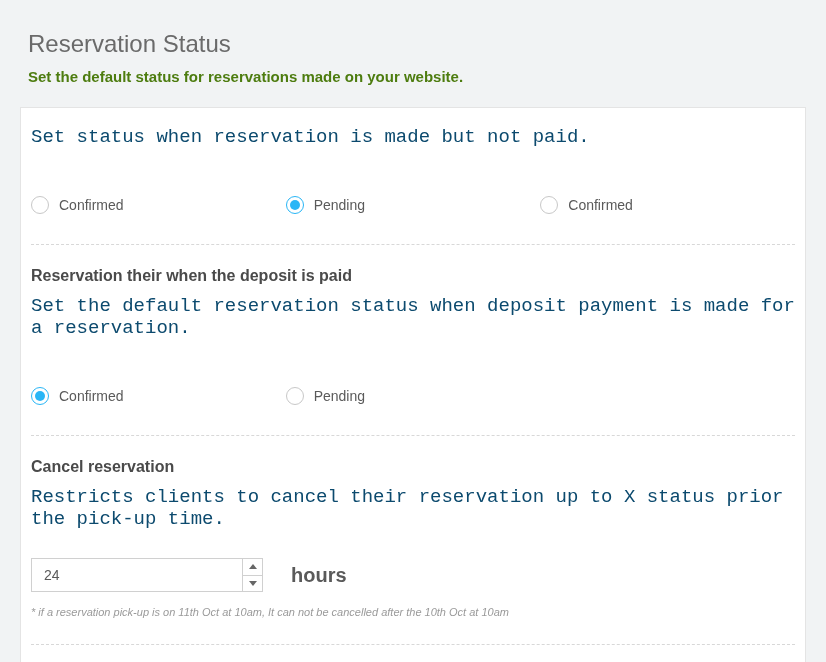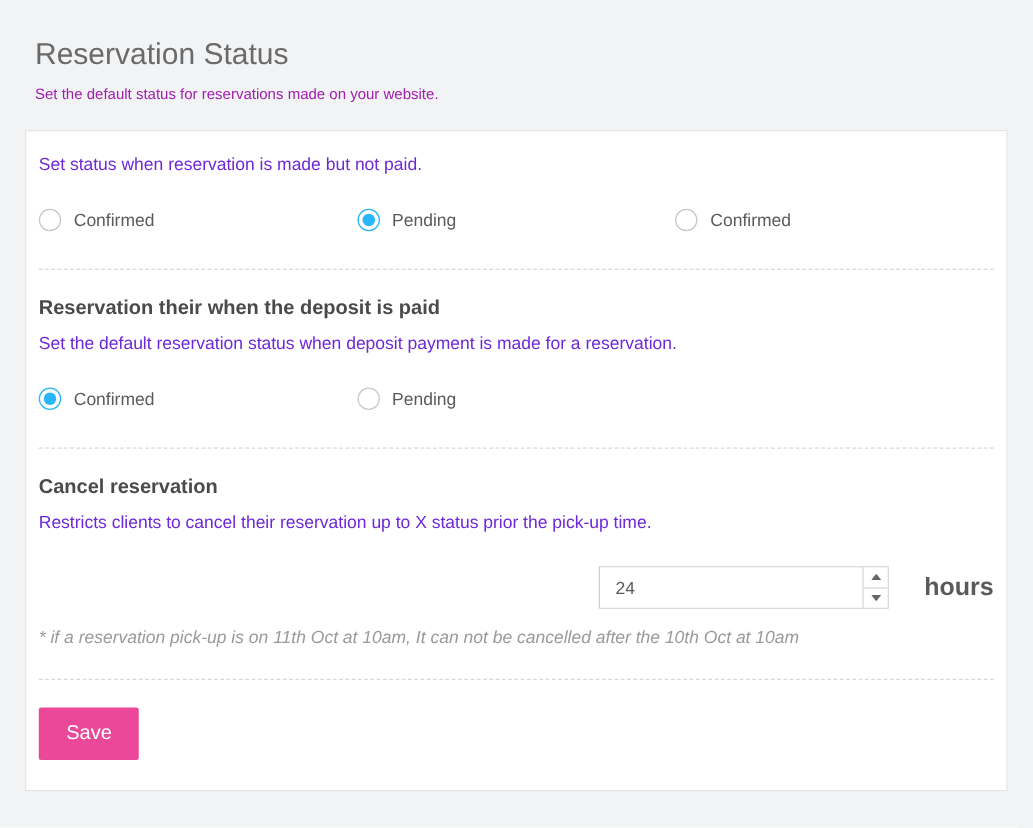--- a/index.html
+++ b/index.html
@@ -17,56 +17,58 @@
     .header-section {
       padding: 30px 28px 22px 28px;
     }
     .page-title {
       font-size: 24px;
       font-weight: 400;
       color: #6a6a6a;
       margin-bottom: 10px;
     }
     .page-subtitle {
-      font-size: 12px;
-      color: #a21caf;
-      font-weight: 400;
+      font-size: 15px;
+      color: #4d7c0f;
+      font-weight: 700;
     }
     .content-card {
       background: #ffffff;
       margin: 0 20px 20px 20px;
       padding: 18px 10px 24px 10px;
       border: 1px solid #e4e4e4;
     }
     .section {
       padding: 0 0 0 0;
     }
     .section-title {
       font-size: 16px;
       font-weight: 600;
       color: #4a4a4a;
       margin-bottom: 10px;
     }
     .section-desc {
-      font-size: 14px;
-      color: #6d28d9;
+      font-size: 19px;
+      color: #0c4a6e;
       margin-bottom: 28px;
+      font-family: Liberation Mono, monospace;
     }
     .radio-row {
       display: flex;
       margin-bottom: 30px;
     }
     .radio-item {
       display: flex;
       align-items: center;
       gap: 10px;
       flex: 1;
     }
     .radio-item.third {
       flex: 0 0 33.33%;
+      margin-top: 20px;
     }
     .radio-circle {
       width: 18px;
       height: 18px;
       border: 1px solid #c8c8c8;
       border-radius: 50%;
       display: flex;
       align-items: center;
       justify-content: center;
       cursor: pointer;
@@ -88,21 +90,20 @@
     .divider {
       border: none;
       border-top: 1px dashed #d8d8d8;
       margin: 0 0 22px 0;
     }
     .input-row {
       display: flex;
       align-items: center;
       gap: 28px;
       margin-bottom: 14px;
-      justify-content: flex-end;
     }
     .number-input-wrapper {
       display: flex;
       align-items: stretch;
       border: 1px solid #d0d0d0;
       height: 34px;
       width: 232px;
     }
     .number-input {
       border: none;
@@ -133,21 +134,21 @@
     .spinner-btn svg {
       width: 8px;
       height: 5px;
     }
     .unit-label {
       font-size: 20px;
       color: #5a5a5a;
       font-weight: bold;
     }
     .note-text {
-      font-size: 14px;
+      font-size: 11px;
       font-style: italic;
       color: #9a9a9a;
       margin-bottom: 26px;
     }
     .save-btn {
       background: #ec4899;
       color: #ffffff;
       border: none;
       padding: 12px 22px;
       font-size: 16px;

